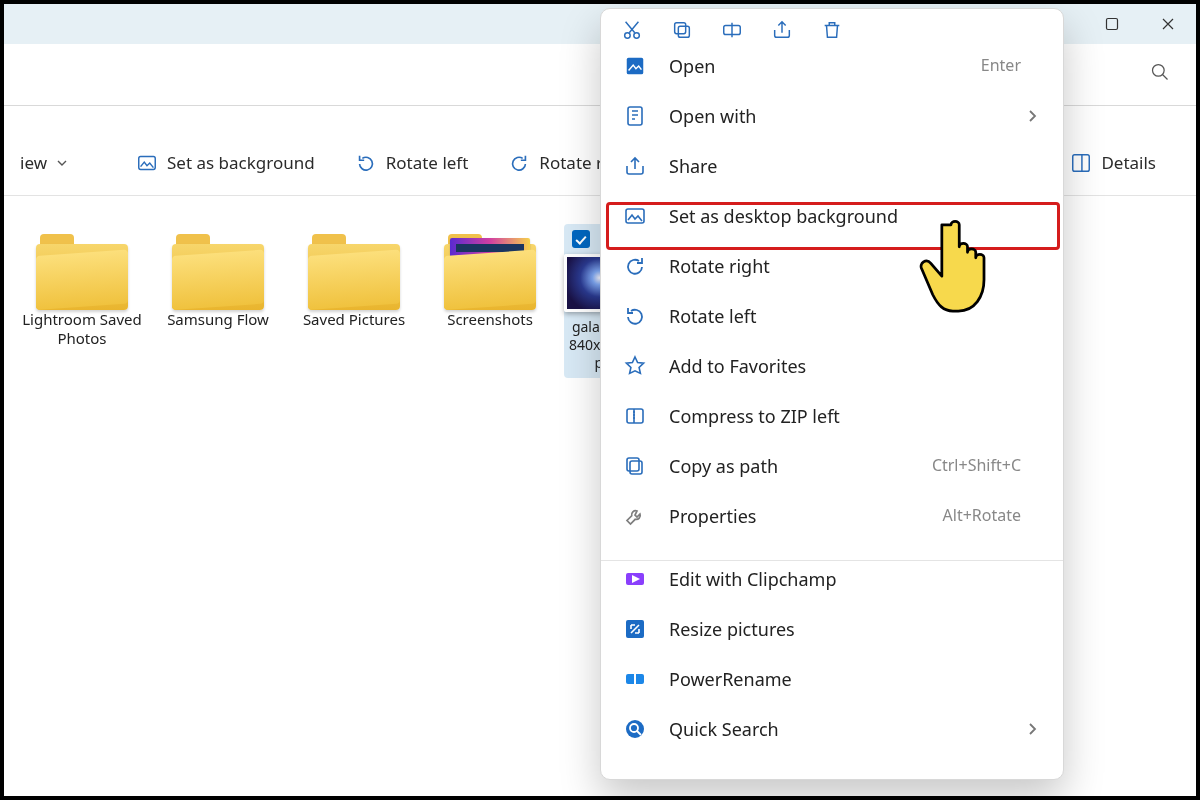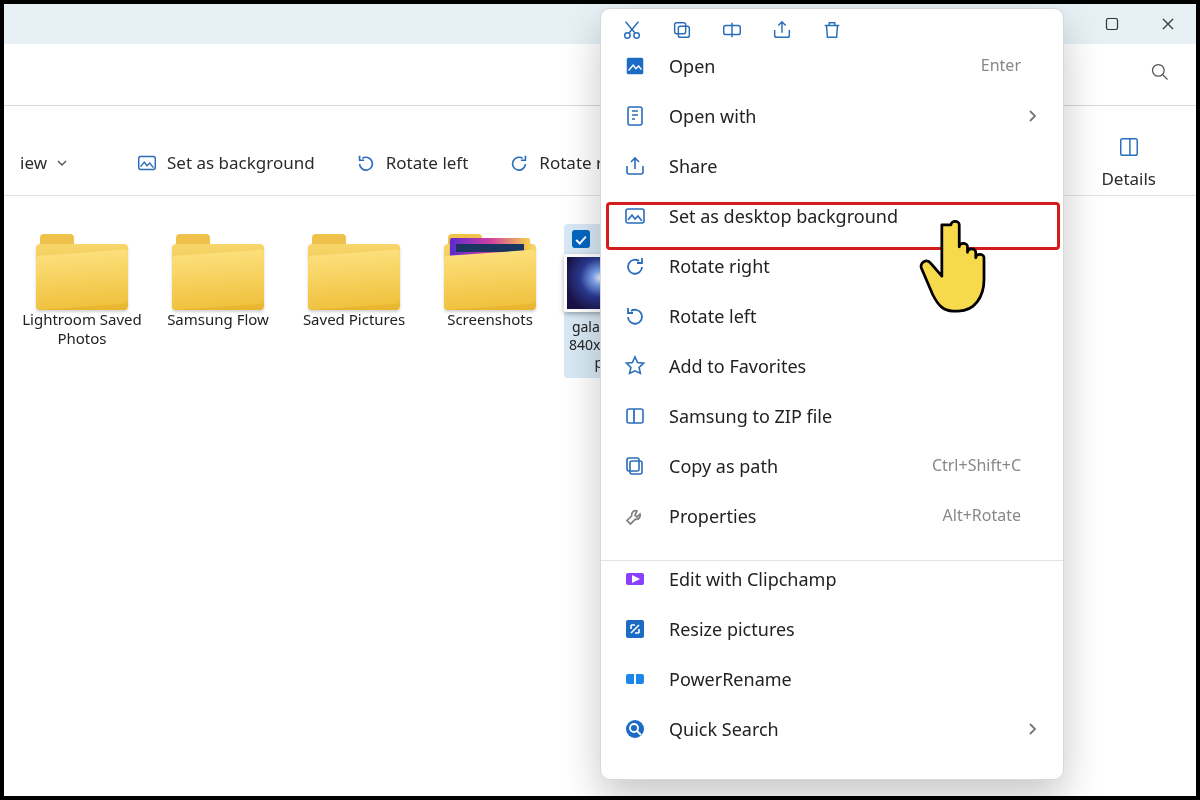--- a/index.html
+++ b/index.html
@@ -10,21 +10,21 @@
   .win-btn { width:56px; display:flex; align-items:center; justify-content:center; color:#444; font-size:12px; }
   .win-btn svg { width:14px; height:14px; stroke:#333; stroke-width:1.2; fill:none; }
   .addr-area { position:absolute; top:40px; left:0; right:0; height:62px; background:#fff; border-bottom:1px solid #d9d9d9; }
   .search-btn { position:absolute; right:26px; top:58px; }
   .search-btn svg { width:20px; height:20px; stroke:#555; stroke-width:1.5; fill:none; }
   .toolbar { position:absolute; top:126px; left:0; right:0; height:66px; background:#fff; border-bottom:1px solid #e3e3e3; display:flex; align-items:center; }
   .tb-item { display:flex; align-items:center; gap:9px; padding:6px 14px; margin:0 6px; color:#2b2b2b; font-size:17px; border-radius:4px; white-space:nowrap; }
   .tb-item .ic { width:22px; height:22px; display:flex; align-items:center; justify-content:center; }
   .tb-view { margin-left:0; padding-left:16px; }
   .chev { width:12px; height:12px; }
-  .details-group { margin-left:auto; margin-right:26px;flex-direction:column; }
+  .details-group { margin-left:auto; margin-right:26px; }
   .gallery { position:absolute; top:200px; left:10px; right:10px; bottom:4px; background:#fff; display:flex; align-items:flex-start; padding-top:20px; }
   .item { width:128px; margin:0 4px; display:flex; flex-direction:column; align-items:center; text-align:center; font-size:15px; color:#222; line-height:1.28; position:relative; border-radius:4px;justify-content:space-between; }
   .item.selected { background:#d8e9f5; padding-bottom:6px; }
   .folder { position:relative; width:92px; height:76px; margin-top:10px; }
   .folder .tab { position:absolute; top:0; left:4px; width:34px; height:14px; background:#f0c14b; border-radius:4px 4px 0 0; }
   .folder .body { position:absolute; top:10px; left:0; right:0; bottom:0; background:linear-gradient(#f7d66b,#e9b52e); border-radius:4px; box-shadow:0 2px 3px rgba(0,0,0,.18); }
   .folder .front { position:absolute; top:22px; left:0; right:0; bottom:0; background:linear-gradient(#fcdf7b,#f0c23e); border-radius:4px; transform:skewY(-4deg); transform-origin:left; }
   .folder .sheet { position:absolute; top:4px; left:6px; right:6px; height:40px; background:#fff; border-radius:2px; box-shadow:0 1px 2px rgba(0,0,0,.2); }
   .folder .sheet.color { background:linear-gradient(90deg,#5a2ad1,#d13fa1,#f6d24c); }
   .folder .sheet .bar { position:absolute; left:6px; right:6px; top:6px; height:8px; background:#1a3560; }
@@ -271,21 +271,21 @@
       <span>Add to Favorites</span>
     </div>
 
     <div class="mi">
       <span class="mic">
         <svg viewBox="0 0 24 24" fill="none" stroke="#2a6dbb" stroke-width="1.6">
             <rect x="4" y="5" width="16" height="14" rx="2"></rect>
             <path d="M11 5v14 M10 8h2 M10 11h2 M10 14h2"></path>
           </svg>
       </span>
-      <span>Samsung to ZIP file</span>
+      <span>Compress to ZIP left</span>
     </div>
 
     <div class="mi">
       <span class="mic">
         <svg viewBox="0 0 24 24" fill="none" stroke="#2a6dbb" stroke-width="1.6">
             <rect x="7" y="7" width="12" height="13" rx="2"></rect>
             <rect x="4" y="4" width="12" height="13" rx="2"></rect>
           </svg>
       </span>
       <span>Copy as path</span>

